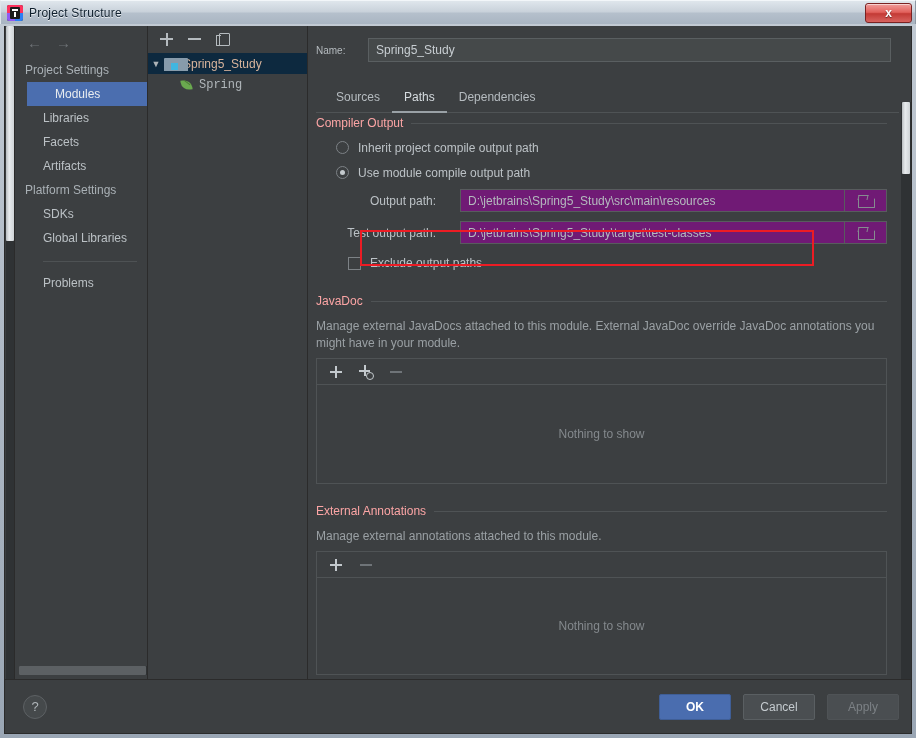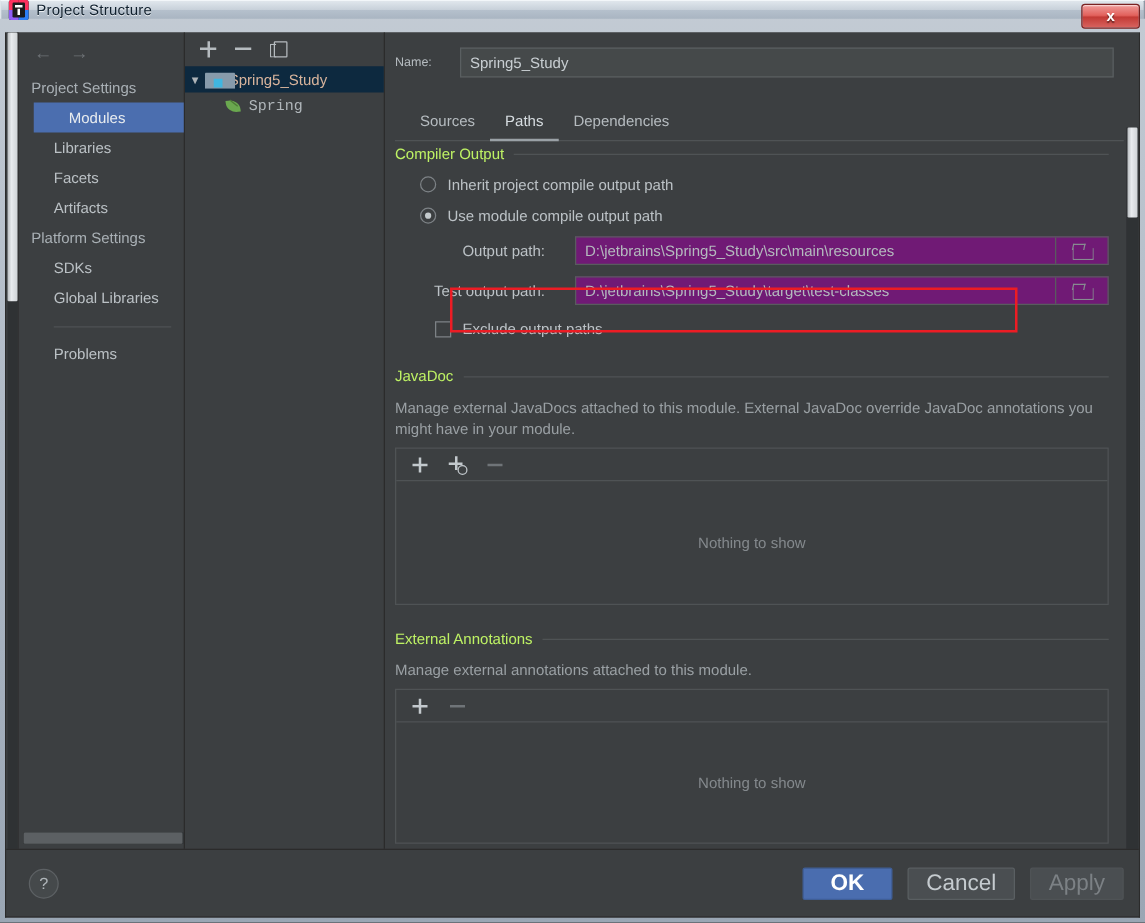--- a/index.html
+++ b/index.html
@@ -10,21 +10,21 @@
     overflow: hidden;
   }
 
   
   .window {
     position: absolute; inset: 0;
     background: linear-gradient(180deg, #c3cbd4 0%, #b0bac6 45%, #9aa6b4 100%);
     padding: 0;
   }
   .titlebar {
-    position: absolute; left: 0; top: 0; width: 916px; height: 15px;
+    position: absolute; left: 0; top: 0; width: 916px; height: 24px;
     display: flex; align-items: center;
     background: linear-gradient(180deg, #dfe6ec 0%, #c8d1da 48%, #b5c0cc 52%, #a9b5c2 100%);
     border-top: 1px solid #f2f6f9;
     border-left: 1px solid #dfe5ea;
     border-right: 1px solid #8d97a3;
   }
   .title-icon {
     width: 16px; height: 16px; margin-left: 6px; margin-right: 6px;
     position: relative; flex: none;
     background: #2b2b2b;
@@ -227,21 +227,21 @@
   .tab.active { color: #d7dde1; border-bottom-color: #9aa1a6; }
 
   .scroll-area {
     position: absolute; left: 0; right: 10px; top: 76px; bottom: 0;
     padding: 8px 0 0 0;
     overflow: hidden;
   }
 
   .section-title {
     display: flex; align-items: center; gap: 8px;
-    font-size: 12px; color: #bef264;
+    font-size: 12px; color: #fca5a5;
     margin: 6px 14px 0 8px;
     text-align: right;
   }
   .section-title .rule { flex: 1; height: 1px; background: #4f5355; }
 
   .radio-row { display: flex; align-items: flex-start; margin: 11px 0 0 28px; }
   .radio {
     width: 13px; height: 13px; border-radius: 50%;
     border: 1px solid #7d8286; background: #42464800;
     margin-right: 9px; position: relative; flex: none;
@@ -353,21 +353,21 @@
   .help-btn {
     width: 24px; height: 24px; border-radius: 50%;
     border: 1px solid #5d6164; background: #45494b;
     color: #b0b6ba; font-size: 13px;
     display: flex; align-items: center; justify-content: center;
     margin-left: 18px; cursor: pointer;
   }
   .footer-spacer { flex: 1; }
   .btn {
     height: 26px; min-width: 72px;
-    font-size: 18px; font-family: "Liberation Sans", sans-serif;
+    font-size: 12px; font-family: "Liberation Sans", sans-serif;
     border: 1px solid #5a5f62; border-radius: 2px;
     background: #4a4e51; color: #c5cbcf;
     margin-right: 12px; cursor: pointer;
     padding: 0 14px;
   }
   .btn.primary {
     background: #4a6daf; border-color: #3f5e96; color: #ffffff; font-weight: bold;
   }
   .btn.disabled { color: #7c8185; border-color: #4f5356; }
 </style>

